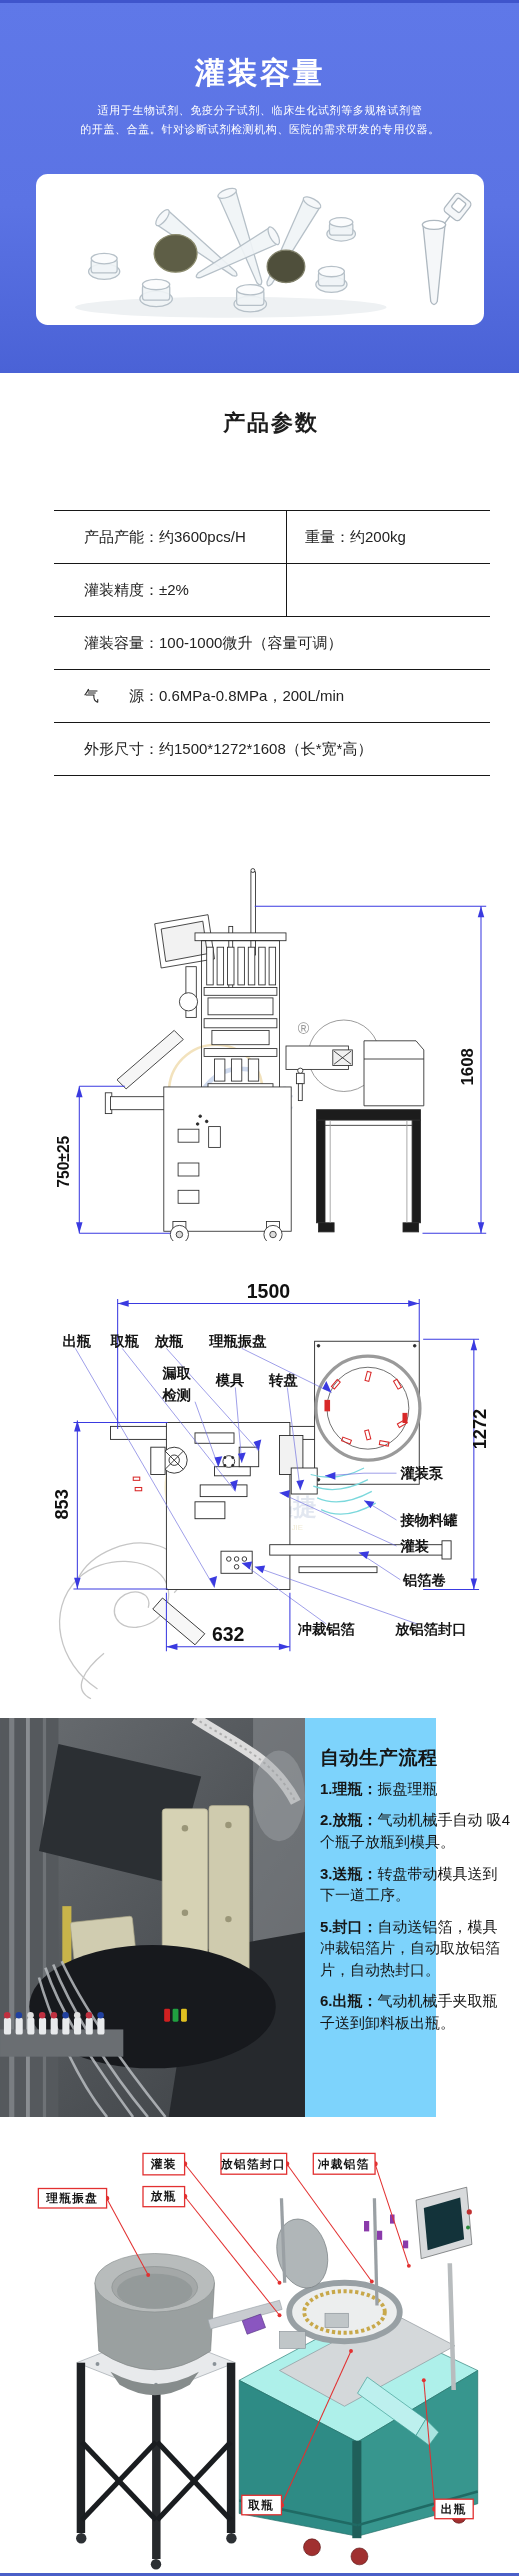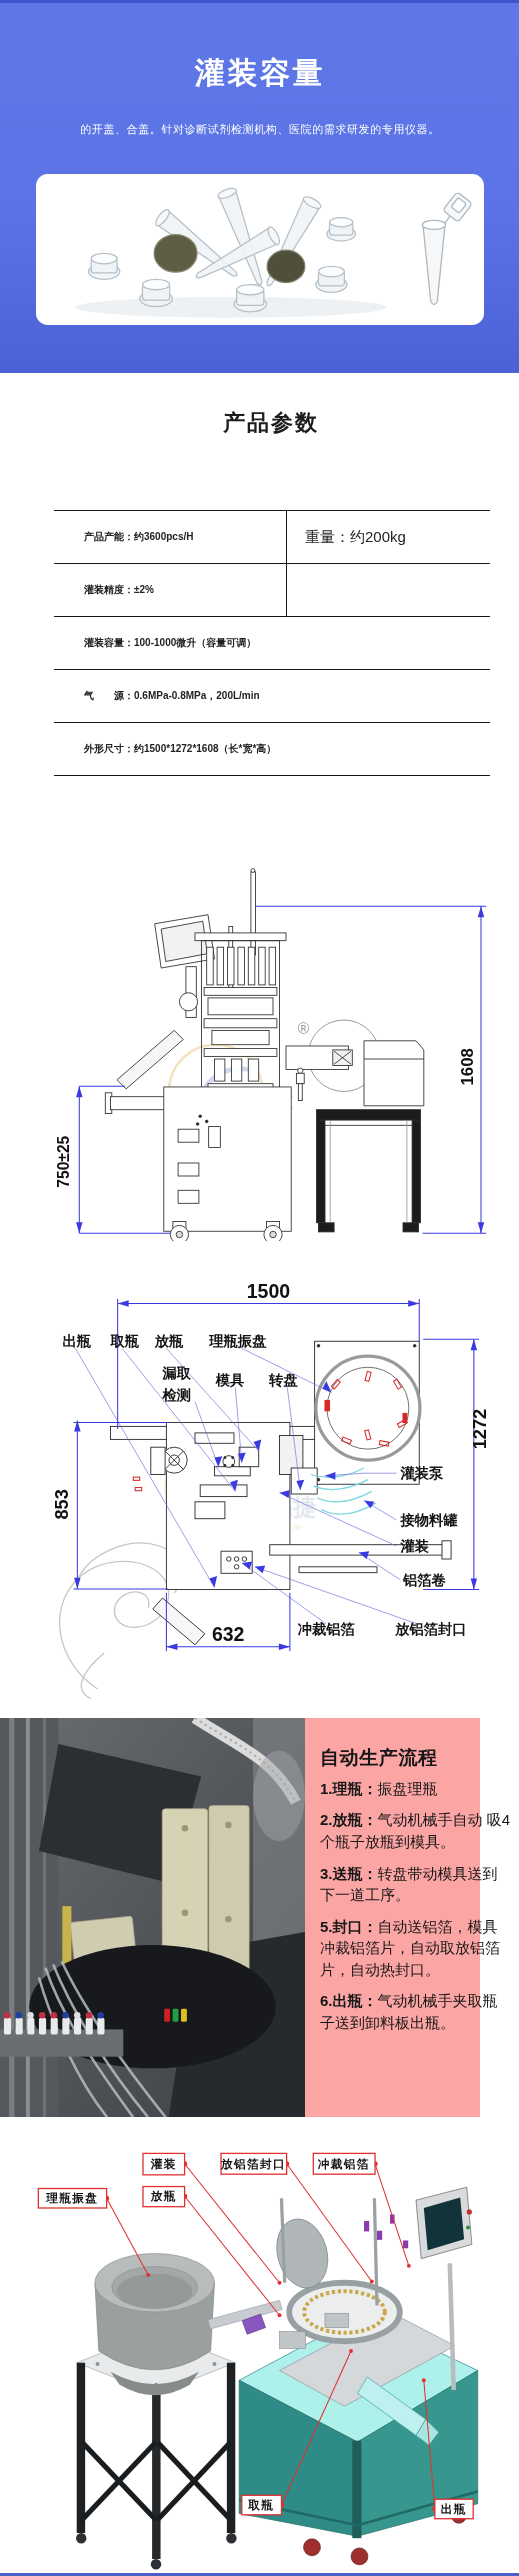--- a/index.html
+++ b/index.html
@@ -13,51 +13,52 @@
               font-size:30px;font-weight:bold;letter-spacing:2.6px;}
   .hero-sub{position:absolute;left:0;width:520px;text-align:center;color:#fff;font-size:11px;letter-spacing:0.6px;}
   .hero-sub.l1{top:103px;} .hero-sub.l2{top:122px;}
   .product-card{position:absolute;left:36px;top:174px;width:448px;height:151px;background:#fff;border-radius:11.7px;}
   
   .params-title{position:absolute;left:11px;top:408px;width:520px;text-align:center;color:#1d1d1d;
                 font-size:22px;font-weight:bold;letter-spacing:1.9px;}
   .ptable{position:absolute;left:54px;top:510px;width:436px;border-top:1.3px solid #171717;}
   .prow{position:relative;height:52px;border-bottom:1.3px solid #171717;display:flex;align-items:center;}
   .pcell-l{box-sizing:border-box;width:233px;height:100%;display:flex;align-items:center;
-           padding-left:30px;font-size:10px;font-weight:700;color:#222;}
+           padding-left:30px;font-size:15px;font-weight:400;color:#222;}
   .prow.split .pcell-l{border-right:1.3px solid #171717;}
   .prow.full .pcell-l{width:100%;}
   .pcell-r{box-sizing:border-box;flex:1;height:100%;display:flex;align-items:center;
            padding-left:18px;font-size:15px;font-weight:500;color:#222;}
   
   .cad{position:absolute;left:0;}
   text.dim{fill:#111;font-weight:bold;font-family:"Liberation Sans","DejaVu Sans",sans-serif;}
   text.cadlabel{fill:#141414;font-weight:bold;font-family:"Liberation Serif","DejaVu Serif",serif;}
   .wm{opacity:0.4;}
   
-  .photo-section{position:absolute;left:0;top:1718px;width:480px;height:399px;background:#fca5a5;}
+  .photo-section{position:absolute;left:0;top:1718px;width:436px;height:399px;background:#7dd3fc;}
   .photo-svg{position:absolute;left:0;top:0;}
   .proc{position:absolute;left:320px;top:0;width:192px;height:399px;color:#161616;}
   .proc-title{margin:27px 0 6.5px 0;font-size:19px;font-weight:bold;letter-spacing:0.6px;}
   .step{margin:0 0 10.4px 0;font-size:15px;line-height:21.4px;}
   .step b{font-weight:bold;}
   
   .r3d-box{fill:#fff;stroke:#e23030;stroke-width:2px;}
   text.r3dlabel{fill:#141414;font-weight:bold;font-size:18px;letter-spacing:2px;
                 font-family:"Liberation Serif","DejaVu Serif",serif;}
   .bottom-line{position:absolute;left:0;top:2573px;width:520px;height:3.2px;background:#4a5fc8;}
 </style>
 </head>
 <body>
 
 <div class="page">
 
   <div class="hero">
     <div class="hero-topline"></div>
     <div class="hero-title">灌装容量</div>
+    <div class="hero-sub l1">适用于生物试剂、免疫分子试剂、临床生化试剂等多规格试剂管</div>
     <div class="hero-sub l2">的开盖、合盖。针对诊断试剂检测机构、医院的需求研发的专用仪器。</div>
     <div class="product-card">
       <svg width="448" height="151" viewBox="0 0 690 232">
         <ellipse cx="300" cy="205" rx="240" ry="16" fill="#eef1f3"></ellipse>
         <g stroke="#b6c0c8" stroke-width="2" fill="rgba(240,244,246,0.9)">
 
           <g transform="rotate(-52 250 110)">
               <path d="M236,40 L264,40 L254,180 Q250,190 246,180 Z"></path>
               <ellipse cx="250" cy="40" rx="15" ry="6" fill="#f6f8fa"></ellipse>
             </g>

